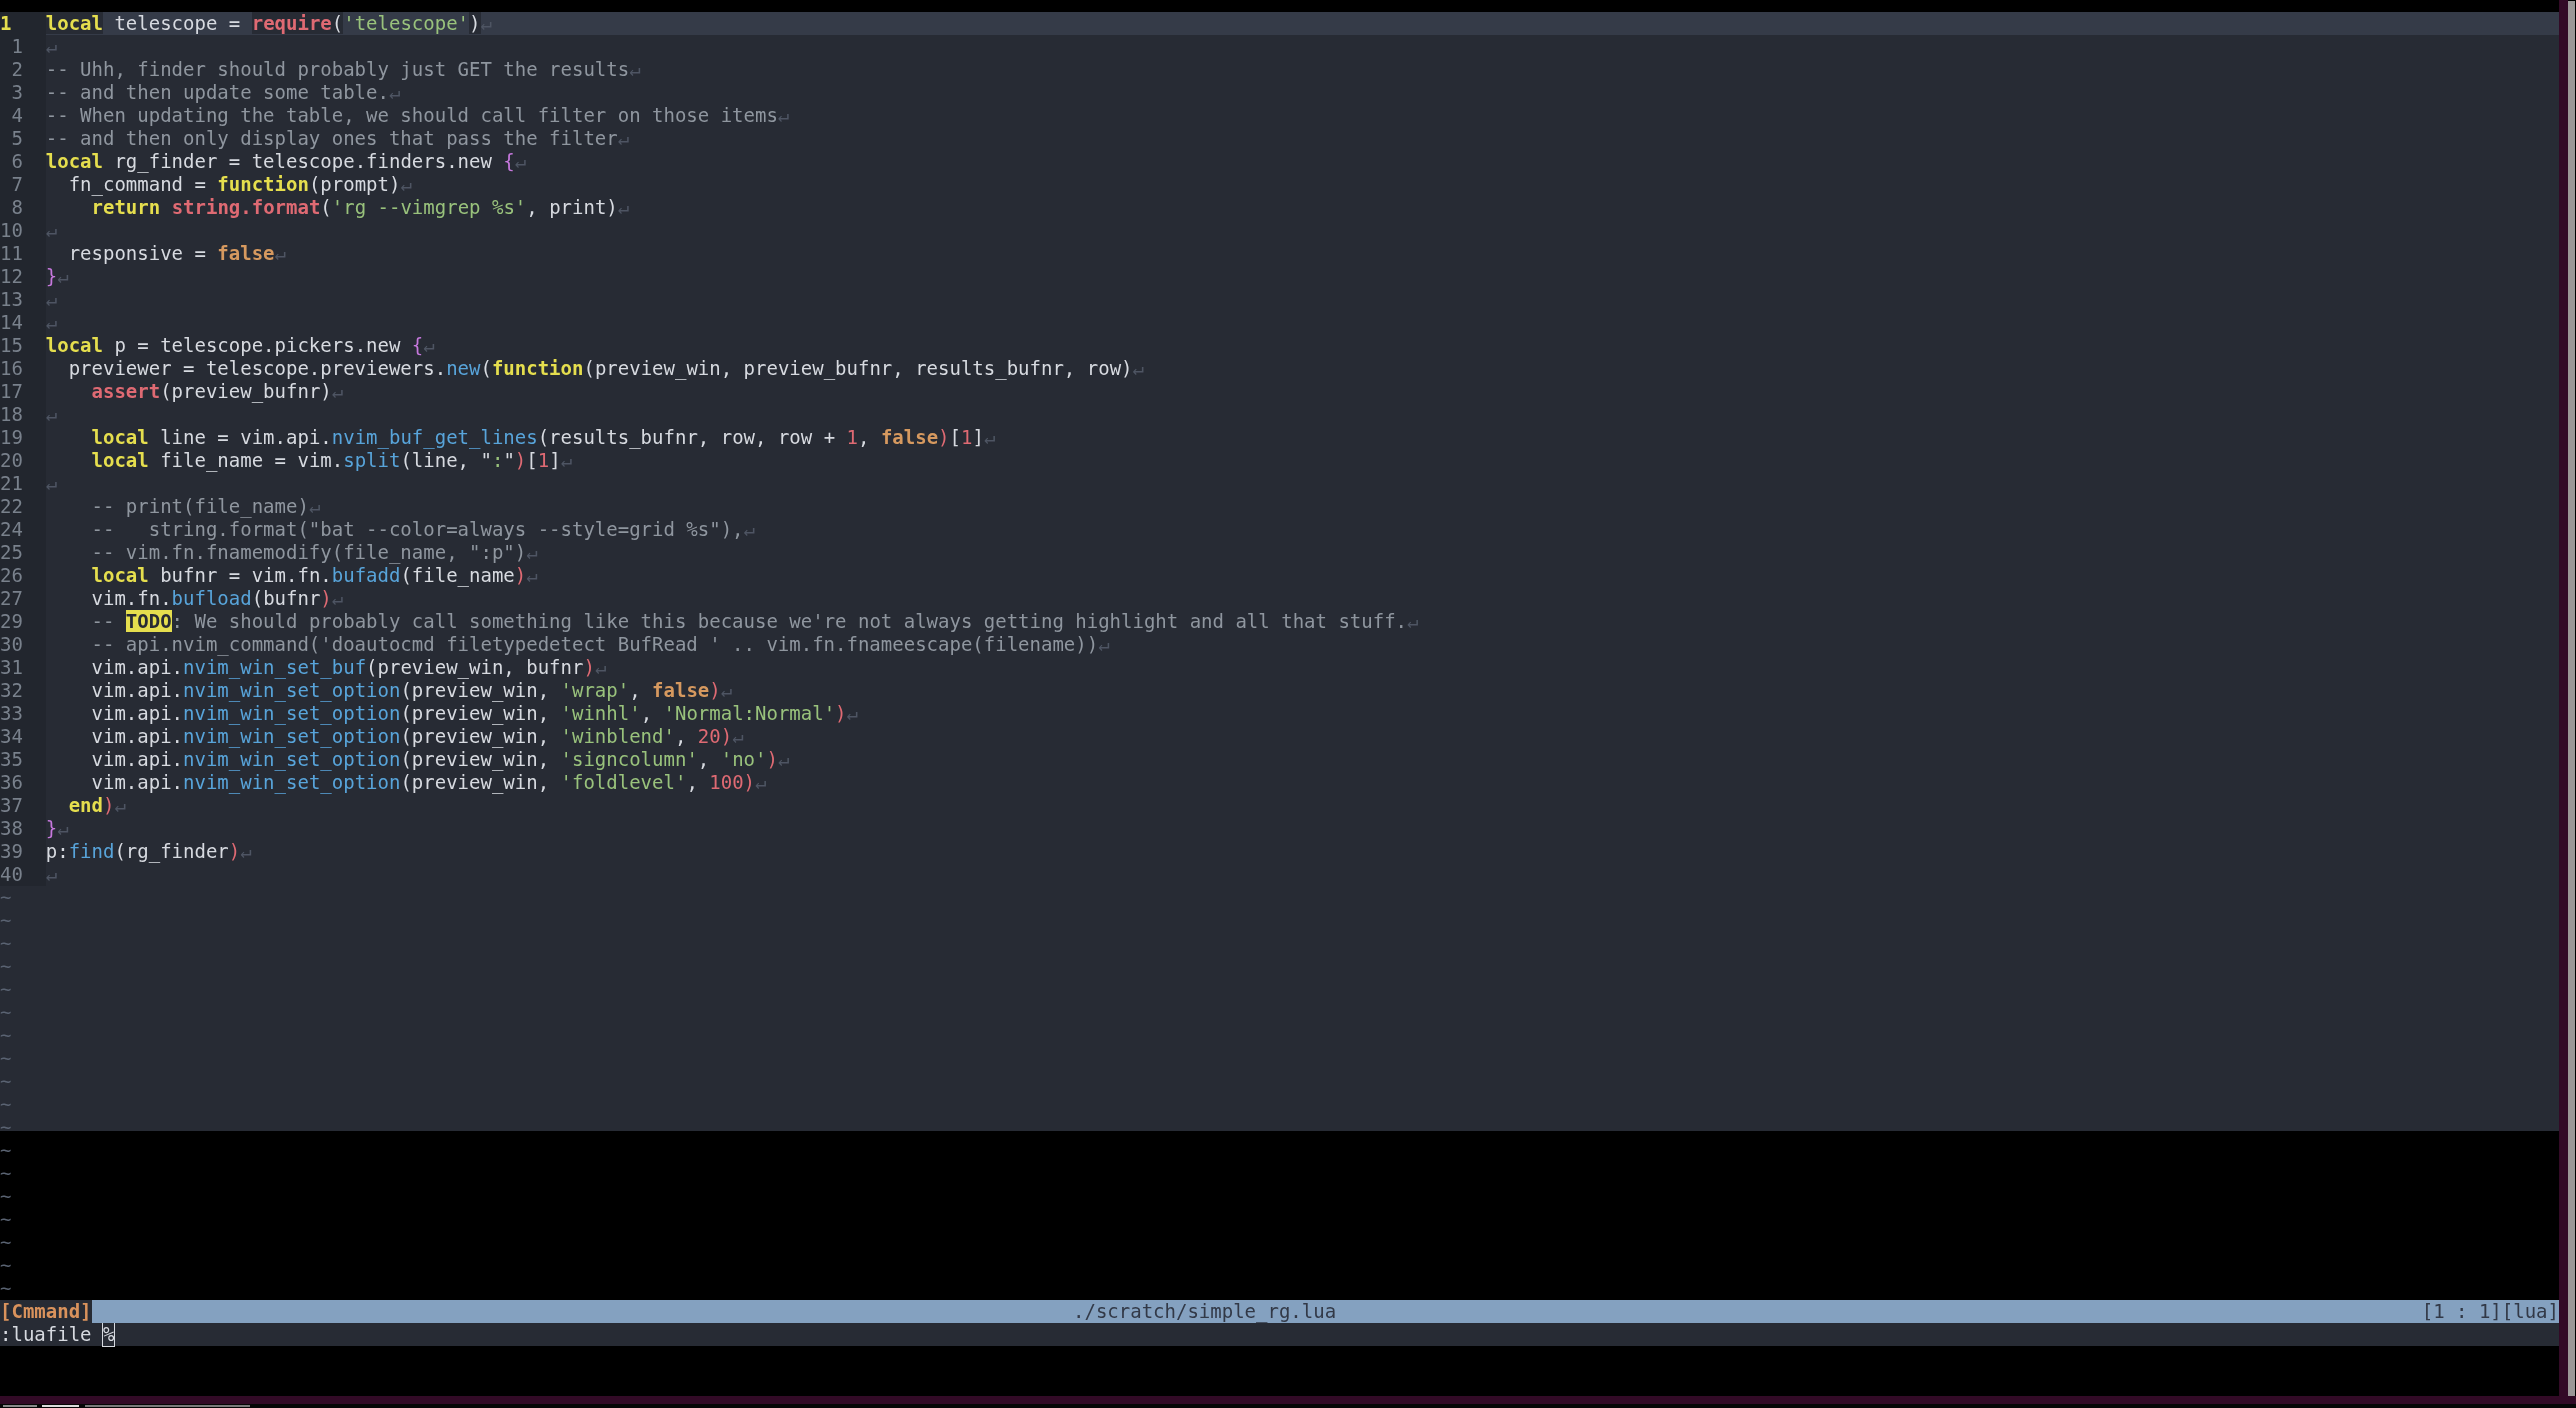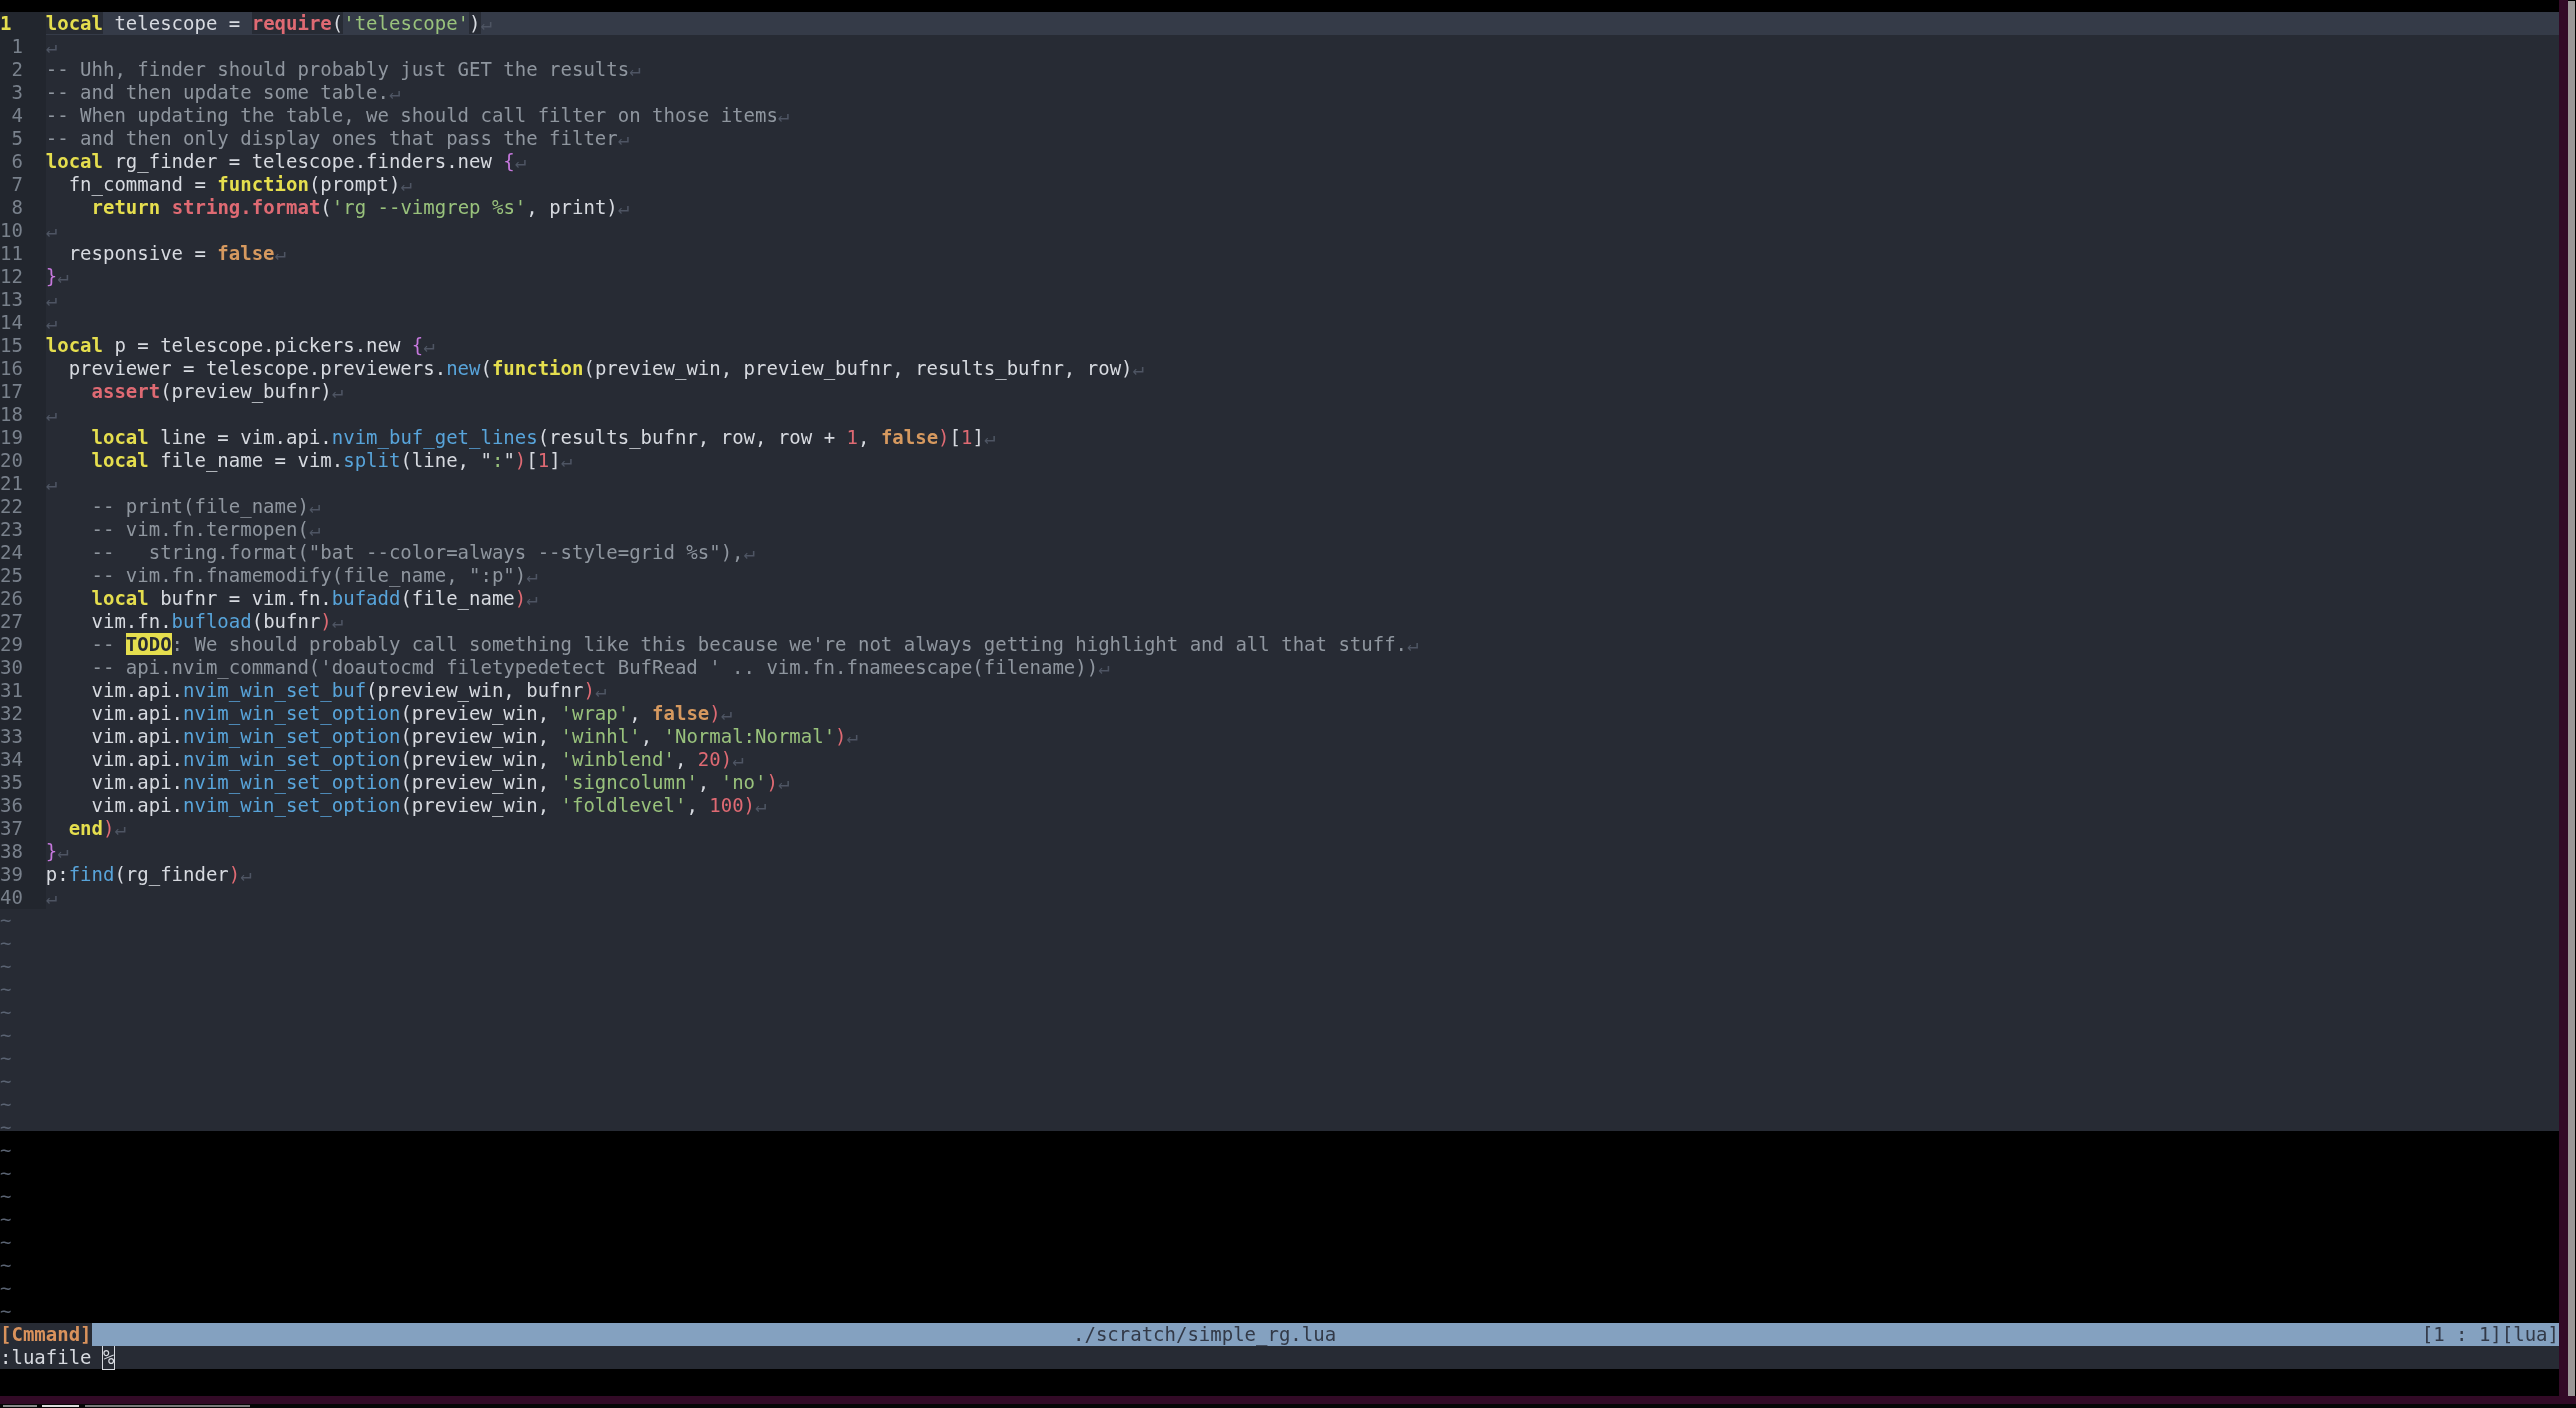--- a/index.html
+++ b/index.html
@@ -70,21 +70,20 @@
       <div class="row"><span class="gutter">13  </span><span class="sg e">↵</span></div>
       <div class="row"><span class="gutter">14  </span><span class="sg e">↵</span></div>
       <div class="row"><span class="gutter">15  </span><span class="sg k">local</span><span class="sg t"> p = telescope.pickers.new </span><span class="sg p">{</span><span class="sg e">↵</span></div>
       <div class="row"><span class="gutter">16  </span><span class="sg t">  previewer = telescope.previewers.</span><span class="sg b">new</span><span class="sg t">(</span><span class="sg k">function</span><span class="sg t">(preview_win, preview_bufnr, results_bufnr, row)</span><span class="sg e">↵</span></div>
       <div class="row"><span class="gutter">17  </span><span class="sg t">    </span><span class="sg r">assert</span><span class="sg t">(preview_bufnr)</span><span class="sg e">↵</span></div>
       <div class="row"><span class="gutter">18  </span><span class="sg e">↵</span></div>
       <div class="row"><span class="gutter">19  </span><span class="sg t">    </span><span class="sg k">local</span><span class="sg t"> line = vim.api.</span><span class="sg bu">nvim_buf_get_lines</span><span class="sg t">(results_bufnr, row, row + </span><span class="sg n">1</span><span class="sg t">, </span><span class="sg o">false</span><span class="sg x">)</span><span class="sg t">[</span><span class="sg n">1</span><span class="sg t">]</span><span class="sg e">↵</span></div>
       <div class="row"><span class="gutter">20  </span><span class="sg t">    </span><span class="sg k">local</span><span class="sg t"> file_name = vim.</span><span class="sg b">split</span><span class="sg t">(line, </span><span class="sg q">"</span><span class="sg s">:</span><span class="sg q">"</span><span class="sg x">)</span><span class="sg t">[</span><span class="sg n">1</span><span class="sg t">]</span><span class="sg e">↵</span></div>
       <div class="row"><span class="gutter">21  </span><span class="sg e">↵</span></div>
       <div class="row"><span class="gutter">22  </span><span class="sg c">    -- print(file_name)</span><span class="sg e">↵</span></div>
-      <div class="row"><span class="gutter">23  </span><span class="sg c">    -- vim.fn.termopen(</span><span class="sg e">↵</span></div>
       <div class="row"><span class="gutter">24  </span><span class="sg c">    --   string.format("bat --color=always --style=grid %s"),</span><span class="sg e">↵</span></div>
       <div class="row"><span class="gutter">25  </span><span class="sg c">    -- vim.fn.fnamemodify(file_name, ":p")</span><span class="sg e">↵</span></div>
       <div class="row"><span class="gutter">26  </span><span class="sg t">    </span><span class="sg k">local</span><span class="sg t"> bufnr = vim.fn.</span><span class="sg b">bufadd</span><span class="sg t">(file_name</span><span class="sg x">)</span><span class="sg e">↵</span></div>
       <div class="row"><span class="gutter">27  </span><span class="sg t">    vim.fn.</span><span class="sg b">bufload</span><span class="sg t">(bufnr</span><span class="sg x">)</span><span class="sg e">↵</span></div>
       <div class="row"><span class="gutter">29  </span><span class="sg c">    -- </span><span class="sg todo">TODO</span><span class="sg c">: We should probably call something like this because we're not always getting highlight and all that stuff.</span><span class="sg e">↵</span></div>
       <div class="row"><span class="gutter">30  </span><span class="sg c">    -- api.nvim_command('doautocmd filetypedetect BufRead ' .. vim.fn.fnameescape(filename))</span><span class="sg e">↵</span></div>
       <div class="row"><span class="gutter">31  </span><span class="sg t">    vim.api.</span><span class="sg bu">nvim_win_set_buf</span><span class="sg t">(preview_win, bufnr</span><span class="sg x">)</span><span class="sg e">↵</span></div>
       <div class="row"><span class="gutter">32  </span><span class="sg t">    vim.api.</span><span class="sg bu">nvim_win_set_option</span><span class="sg t">(preview_win, </span><span class="sg s">'wrap'</span><span class="sg t">, </span><span class="sg o">false</span><span class="sg x">)</span><span class="sg e">↵</span></div>
       <div class="row"><span class="gutter">33  </span><span class="sg t">    vim.api.</span><span class="sg bu">nvim_win_set_option</span><span class="sg t">(preview_win, </span><span class="sg s">'winhl'</span><span class="sg t">, </span><span class="sg s">'Normal:Normal'</span><span class="sg x">)</span><span class="sg e">↵</span></div>
       <div class="row"><span class="gutter">34  </span><span class="sg t">    vim.api.</span><span class="sg bu">nvim_win_set_option</span><span class="sg t">(preview_win, </span><span class="sg s">'winblend'</span><span class="sg t">, </span><span class="sg n">20</span><span class="sg x">)</span><span class="sg e">↵</span></div>

